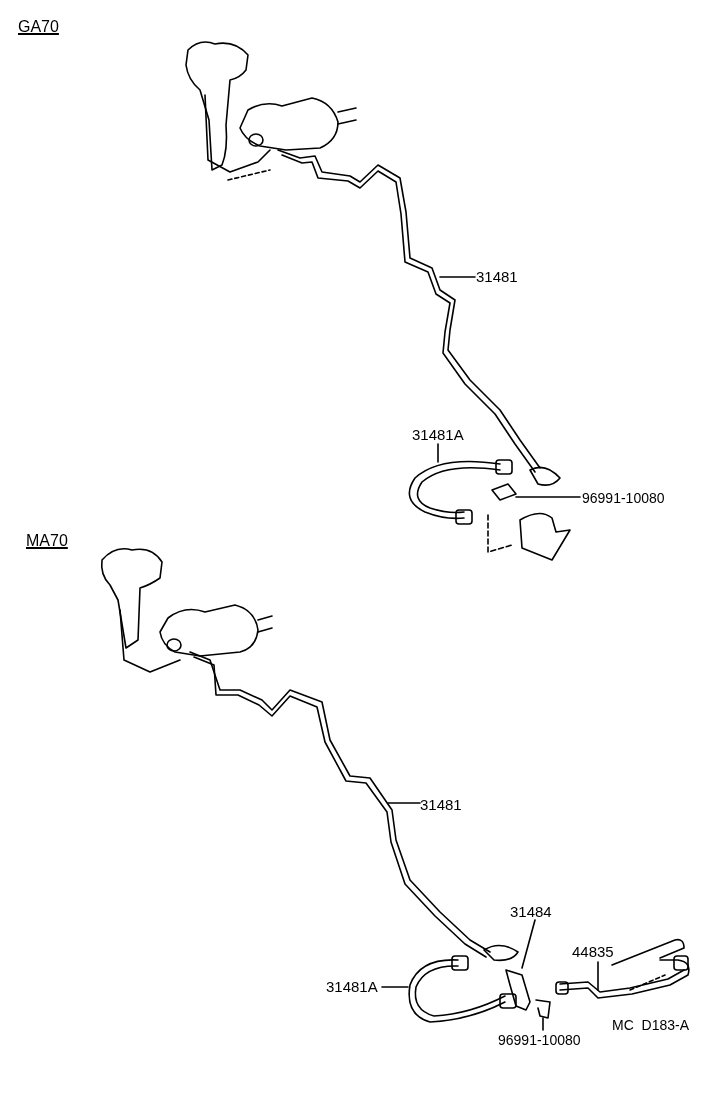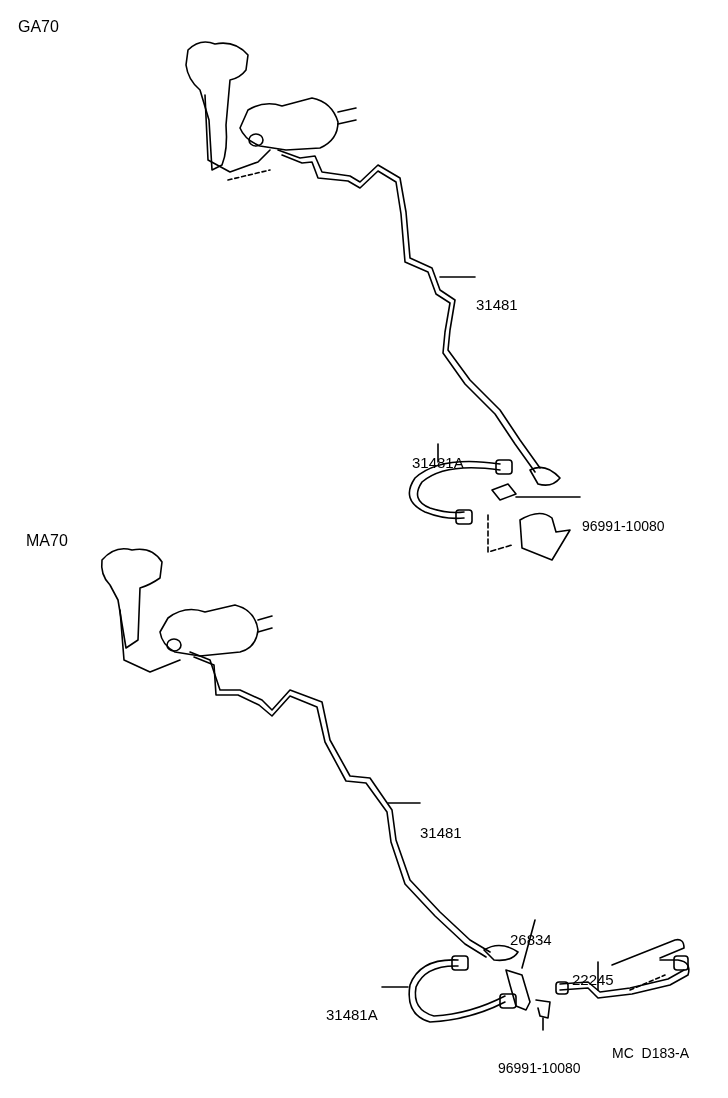--- a/index.html
+++ b/index.html
@@ -1,19 +1,19 @@
 <!DOCTYPE html>
 <html><head>
 <meta charset="utf-8">
 <style>
   html, body { margin:0; padding:0; background:#ffffff; }
   body { width:728px; height:1098px; position:relative; overflow:hidden; font-family:"Liberation Sans", sans-serif; color:#000; }
   svg.art { position:absolute; left:0; top:0; }
-  .lbl { position:absolute; font-size:15px; font-weight:normal; letter-spacing:0px; white-space:nowrap; color:#000;margin-top:28px; }
-  .sect { position:absolute; font-size:16px; text-decoration-thickness:2px; white-space:nowrap;text-align:right; }
+  .lbl { position:absolute; font-size:15px; font-weight:normal; letter-spacing:0px; white-space:nowrap; color:#000; }
+  .sect { position:absolute; font-size:16px; text-decoration:underline; text-decoration-thickness:2px; white-space:nowrap;text-align:right; }
   .small { font-size:14px; }
 </style>
 </head>
 <body>
 
 <svg class="art" width="728" height="1098" viewBox="0 0 728 1098" fill="none" stroke="#000" stroke-width="1.6" stroke-linecap="round" stroke-linejoin="round">
 
   <g>
     <path d="M188,50 Q200,38 215,44 Q235,40 248,55 L246,70 Q240,78 230,80 L226,125 Q228,150 222,165 L212,170 L209,120 L200,90 Q188,80 186,65 Z"></path>
     <path d="M205,95 L208,160 L230,172 L258,162 L270,150"></path>
@@ -82,18 +82,18 @@
 </svg>
 
 <div class="sect" style="left:18px;top:18px;">GA70</div>
 <div class="sect" style="left:26px;top:532px;">MA70</div>
 
 <div class="lbl" style="left:476px;top:268px;">31481</div>
 <div class="lbl" style="left:412px;top:426px;">31481A</div>
 <div class="lbl small" style="left:582px;top:490px;">96991-10080</div>
 
 <div class="lbl" style="left:420px;top:796px;">31481</div>
-<div class="lbl" style="left:510px;top:903px;">26834</div>
-<div class="lbl" style="left:572px;top:943px;">22245</div>
+<div class="lbl" style="left:510px;top:903px;">31484</div>
+<div class="lbl" style="left:572px;top:943px;">44835</div>
 <div class="lbl" style="left:326px;top:978px;">31481A</div>
 <div class="lbl small" style="left:498px;top:1032px;">96991-10080</div>
 
 <div class="lbl small" style="left:612px;top:1017px;white-space:pre;">MC  D183-A</div>
 
 </body></html>

